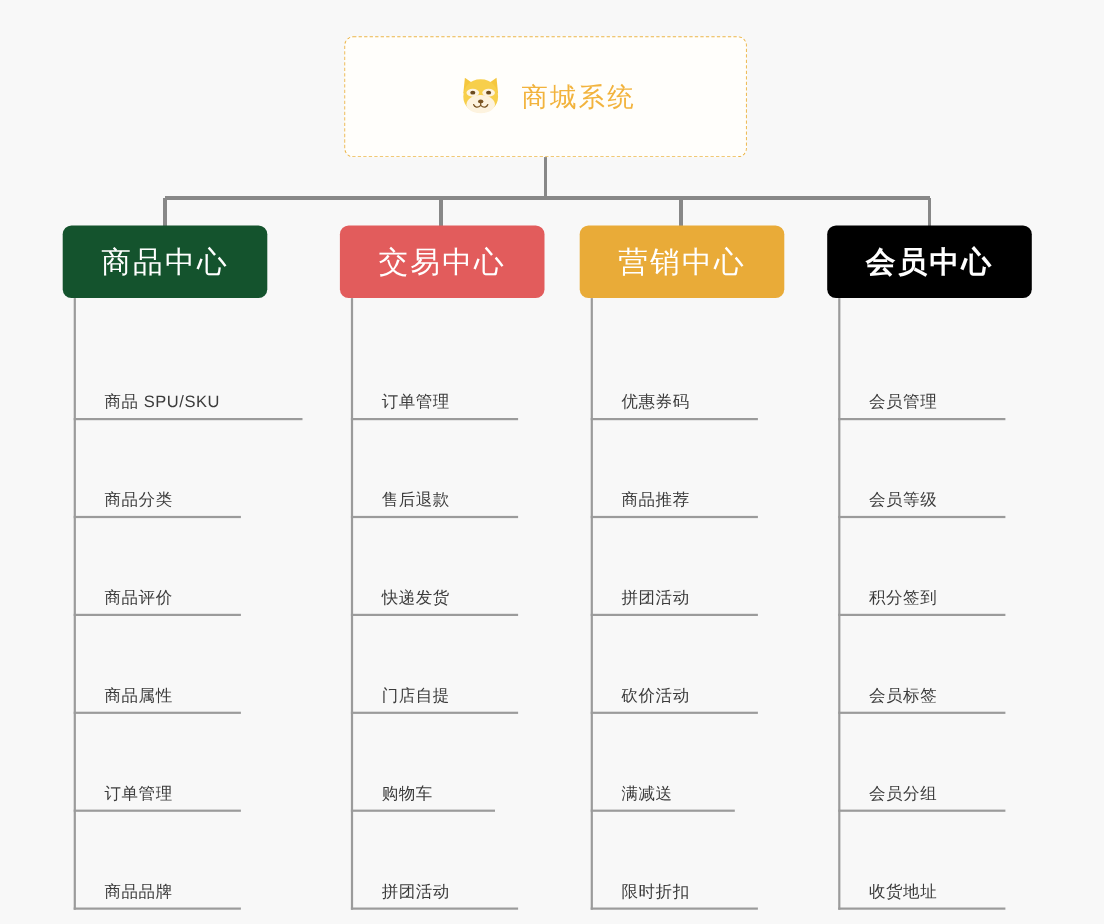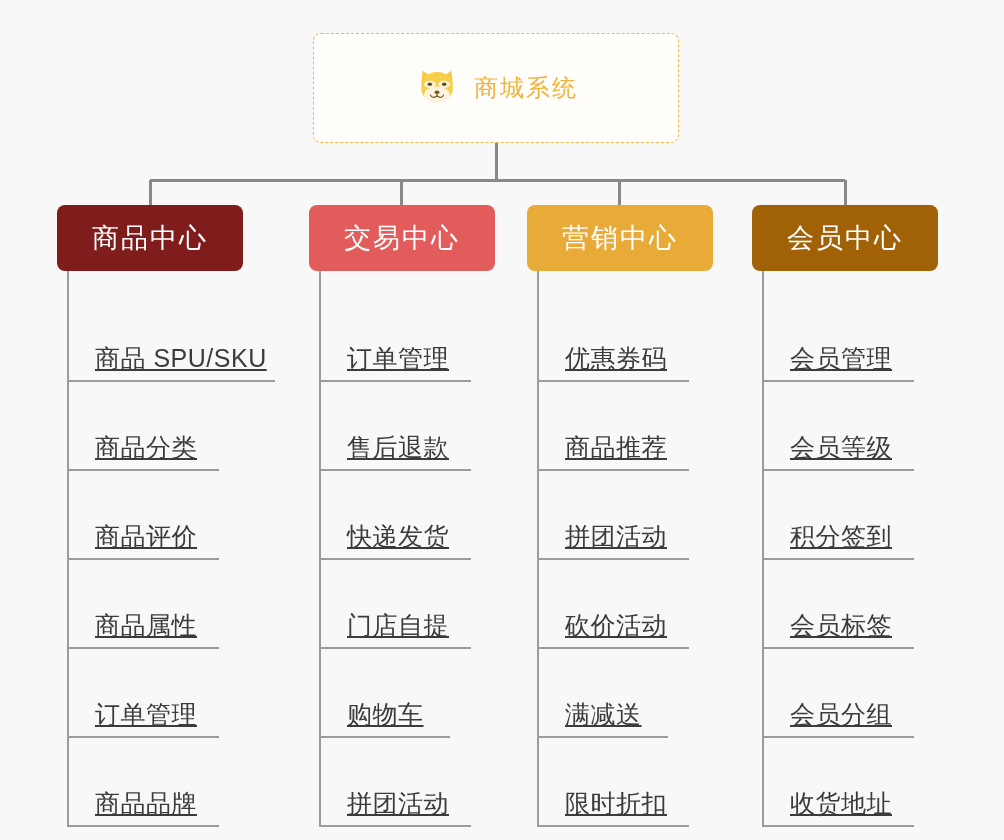--- a/index.html
+++ b/index.html
@@ -84,26 +84,25 @@
   }
   .leaf-item {
     position: relative;
     height: 89px;
     box-sizing: border-box;
     display: flex;
     align-items: flex-end;
     padding-left: 38px;
   }
   .leaf-label {
-    font-size: 25px;
+    font-size: 15px;
     color: #3b3b3b;
     white-space: nowrap;
     padding-bottom: 7px;
     letter-spacing: 0.5px;
-    text-decoration: underline;
   }
   .leaf-underline {
     position: absolute;
     left: 10px;
     bottom: 0;
     height: 2px;
     background: #9b9b9b;
   }
   .leaf-trunk {
     position: absolute;
@@ -127,21 +126,21 @@
       <path d="M 150,180 L 845,180"></path>
 
       <path d="M 150,180 L 150,205"></path>
       <path d="M 401,180 L 401,205"></path>
       <path d="M 619,180 L 619,205"></path>
       <path d="M 845,180 L 845,205"></path>
     </g>
   </svg>
 
   <div class="branch" style="left:57px; width:186px;">
-    <div class="branch-header" style="background:#7f1d1d;">
+    <div class="branch-header" style="background:#14532d;">
       <span>商品中心</span>
     </div>
     <div class="leaf-list">
       <div class="leaf-trunk"></div>
       <div class="leaf-item">
         <span class="leaf-label">商品 SPU/SKU</span>
         <span class="leaf-underline" style="width:208px;"></span>
       </div>
       <div class="leaf-item">
         <span class="leaf-label">商品分类</span>
@@ -226,21 +225,21 @@
         <span class="leaf-underline" style="width:131px;"></span>
       </div>
       <div class="leaf-item">
         <span class="leaf-label">限时折扣</span>
         <span class="leaf-underline" style="width:152px;"></span>
       </div>
     </div>
   </div>
 
   <div class="branch" style="left:752px; width:186px;">
-    <div class="branch-header" style="background:#a16207;">
+    <div class="branch-header" style="background:#000000;font-weight:bold;">
       <span>会员中心</span>
     </div>
     <div class="leaf-list">
       <div class="leaf-trunk"></div>
       <div class="leaf-item">
         <span class="leaf-label">会员管理</span>
         <span class="leaf-underline" style="width:152px;"></span>
       </div>
       <div class="leaf-item">
         <span class="leaf-label">会员等级</span>

